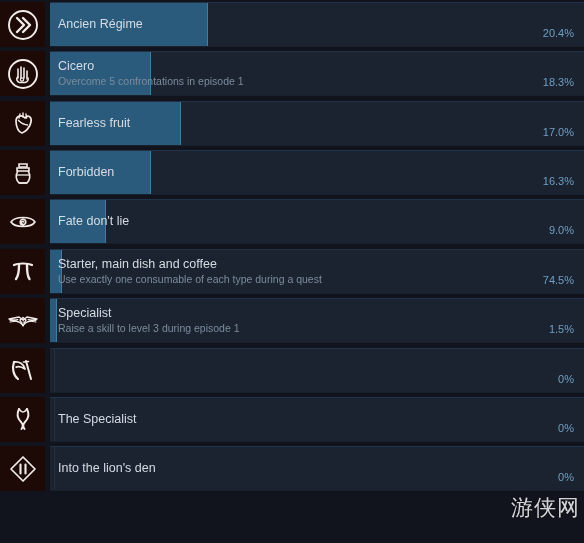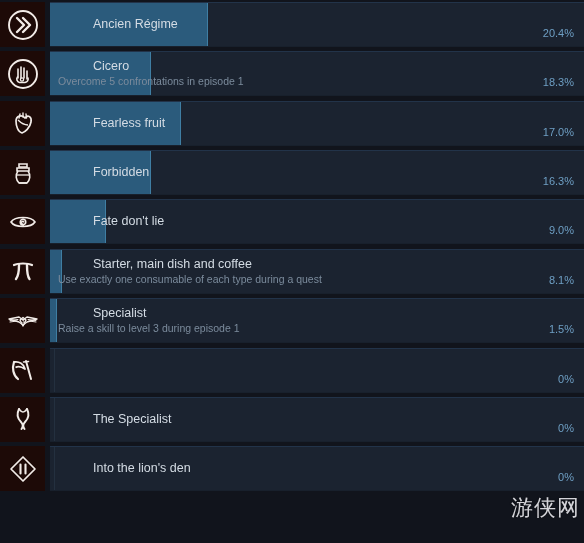--- a/index.html
+++ b/index.html
@@ -75,21 +75,20 @@
     right: 70px;
     display: flex;
     flex-direction: column;
     justify-content: center;
   }
   .ach-name {
     color: #d4dce4;
     font-size: 12.5px;
     line-height: 15px;
     white-space: nowrap;
-    margin-left: 35px;
   }
   .ach-desc {
     color: #7b8b9c;
     font-size: 10.5px;
     line-height: 13px;
     white-space: nowrap;
     margin-top: 1px;
   }
   .ach-pct {
     position: absolute;
@@ -208,21 +207,21 @@
           <path d="M13 11 C13 17 12.5 22 10 25" fill="none" stroke="#f2ece8" stroke-width="2.4" stroke-linecap="round"></path>
           <path d="M21 11 C21 17 21 22 23.5 25" fill="none" stroke="#f2ece8" stroke-width="2.4" stroke-linecap="round"></path>
         </svg>
       </div>
       <div class="ach-body">
         <div class="ach-bar" style="width: 2.2%;"></div>
         <div class="ach-text">
           <div class="ach-name">Starter, main dish and coffee</div>
           <div class="ach-desc">Use exactly one consumable of each type during a quest</div>
         </div>
-        <div class="ach-pct">8.1%</div>
+        <div class="ach-pct">74.5%</div>
       </div>
     </div>
     <div class="ach-row">
       <div class="ach-icon">
         <svg width="34" height="34" viewBox="0 0 34 34">
           <path d="M3 15 L13 13 L17 16 L21 13 L31 15 L21 18 L17 21 L13 18 Z" fill="none" stroke="#f2ece8" stroke-width="1.4" stroke-linejoin="round"></path>
           <path d="M4 16.5 L12 15.5 M4 18 L11 17 M30 16.5 L22 15.5 M30 18 L23 17" fill="none" stroke="#f2ece8" stroke-width="1" stroke-linecap="round"></path>
           <path d="M14 16 L17 13.5 L20 16 L17 22 Z" fill="none" stroke="#f2ece8" stroke-width="1.4" stroke-linejoin="round"></path>
           <text x="17" y="19" font-size="5.5" fill="#f2ece8" text-anchor="middle" font-family="DejaVu Sans, sans-serif">3</text>
         </svg>

